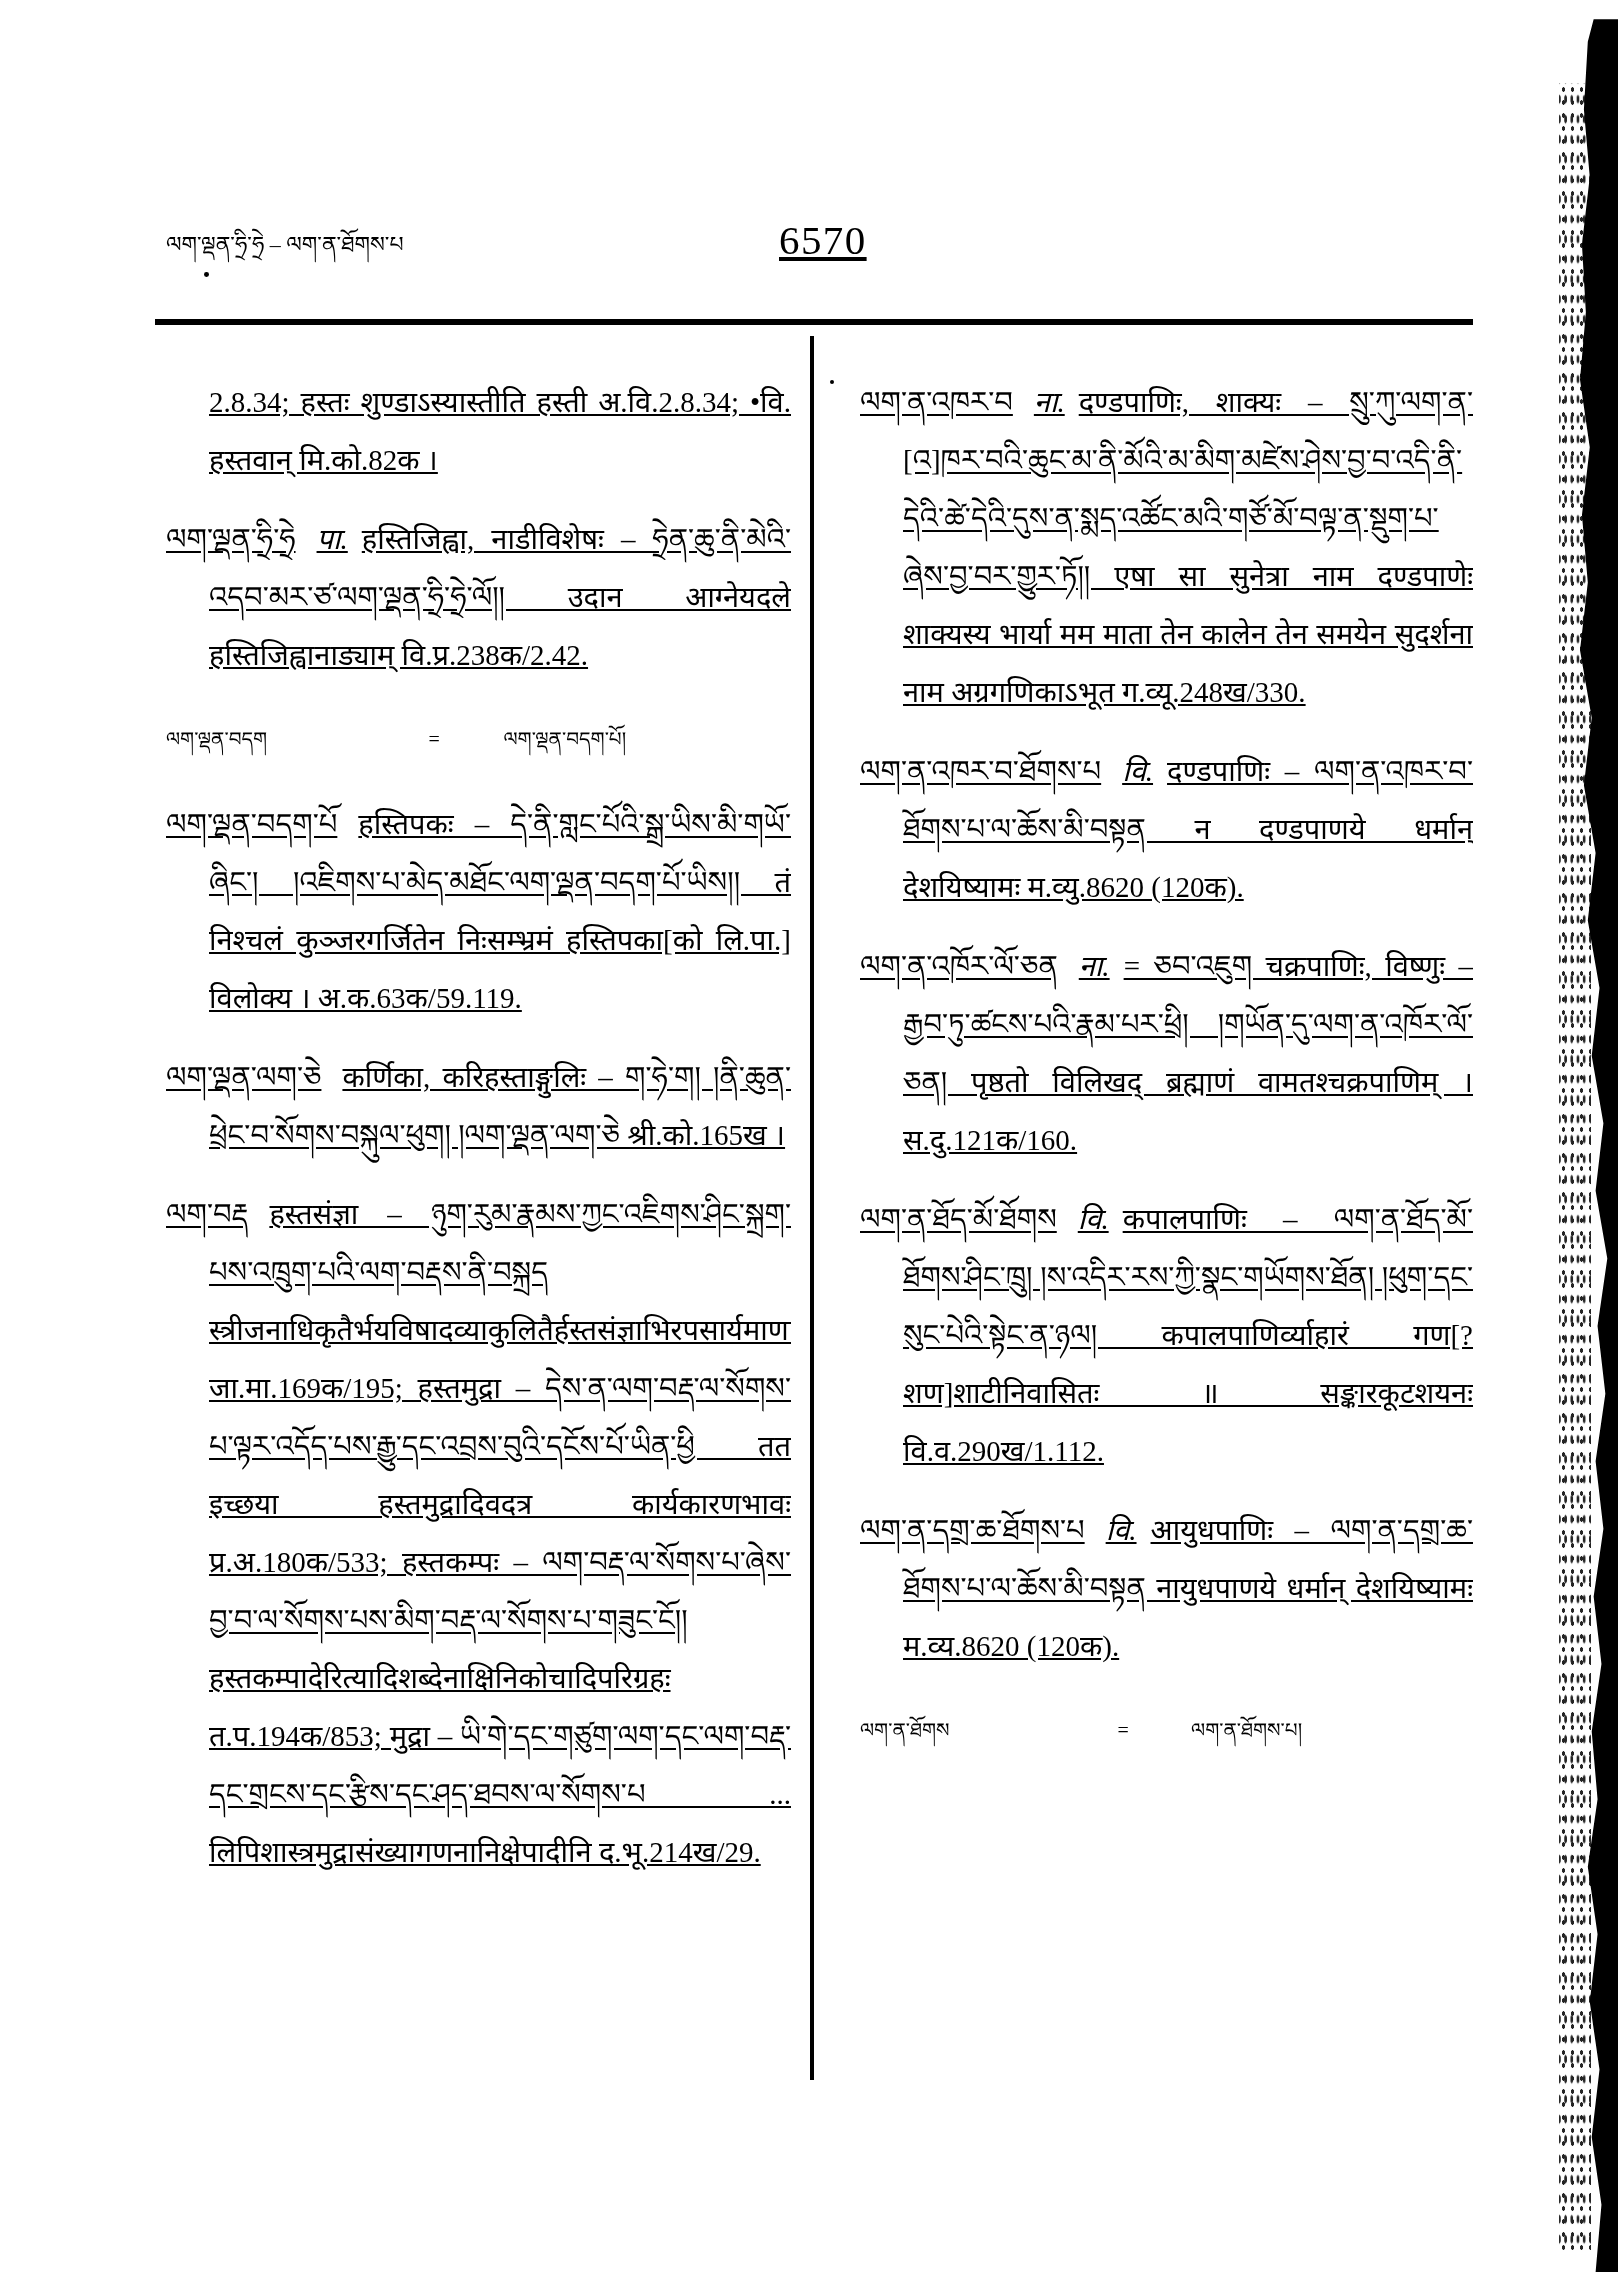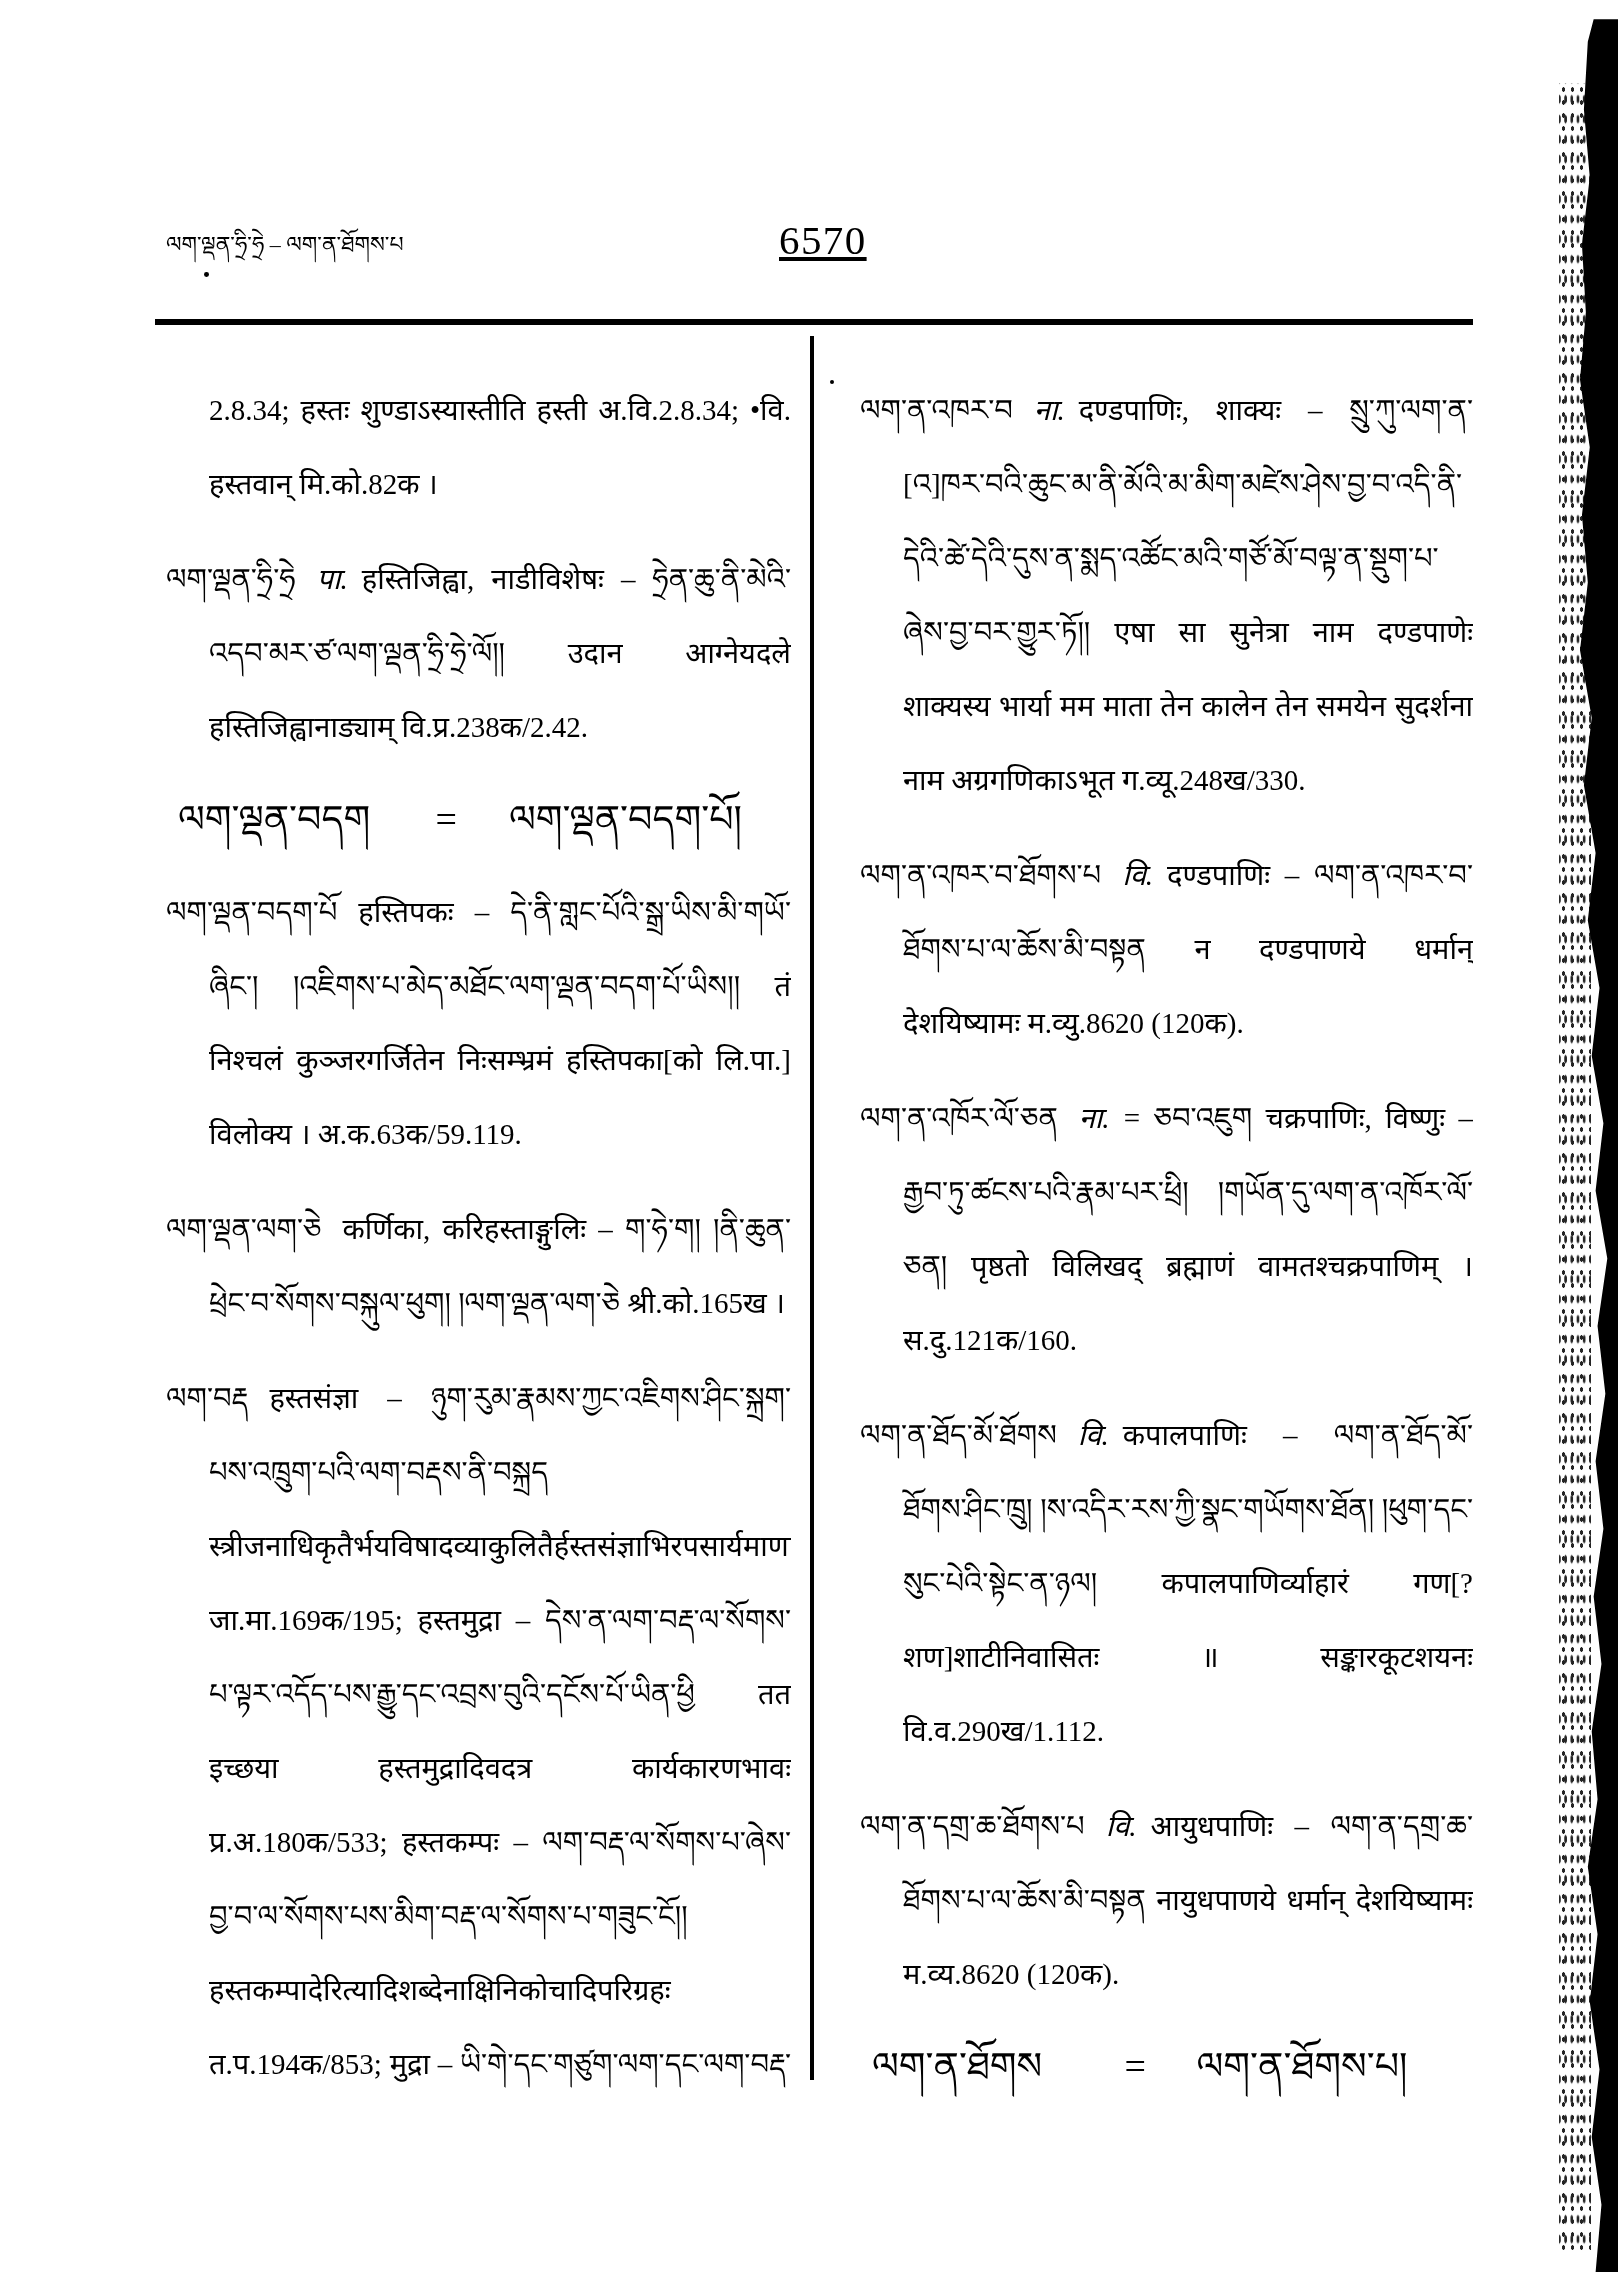--- a/index.html
+++ b/index.html
@@ -23,30 +23,31 @@
   }
   #column-divider{
     position:absolute;left:810px;top:336px;width:4.1px;height:1744px;
     background:#000;
   }
   
   .col{position:absolute;top:373px;height:1740px;overflow:hidden;}
   #left-col{left:166px;width:625px;}
   #right-col{left:860px;width:613px;}
   .entry{
-    font-size:29px;line-height:74px;margin:0 0 21px 0;
+    font-size:29px;line-height:58px;margin:0 0 21px 0;
     padding-left:43px;text-indent:-43px;
     text-align:justify;
+    text-decoration:underline;
   }
   .entry.cont{padding-left:43px;text-indent:0;}
   .hw{margin-right:21px;}
   .pos{font-style:italic;margin-right:14px;}
   .eqrow{
-    position:relative;height:69px;margin:0 0 21px 12px;
-    font-size:38px;line-height:69px;white-space:nowrap;
+    position:relative;height:69px;margin:0 0 21px 0;
+    font-size:20px;line-height:69px;white-space:nowrap;
   }
   .eqrow .eq{position:absolute;left:42%;}
   .eqrow .val{position:absolute;left:54%;}
   
   #scan-edge{
     position:absolute;right:0;top:19.3px;width:39px;height:2253px;
     background:#000;
     clip-path:polygon(100% 0,100% 100%,40% 100%,55% 97%,30% 94%,50% 91%,25% 88%,
       45% 85%,20% 82%,45% 79%,30% 76%,55% 73%,35% 70%,60% 67%,40% 64%,65% 61%,
       45% 58%,70% 55%,40% 52%,60% 49%,30% 46%,50% 43%,20% 40%,40% 37%,10% 34%,

